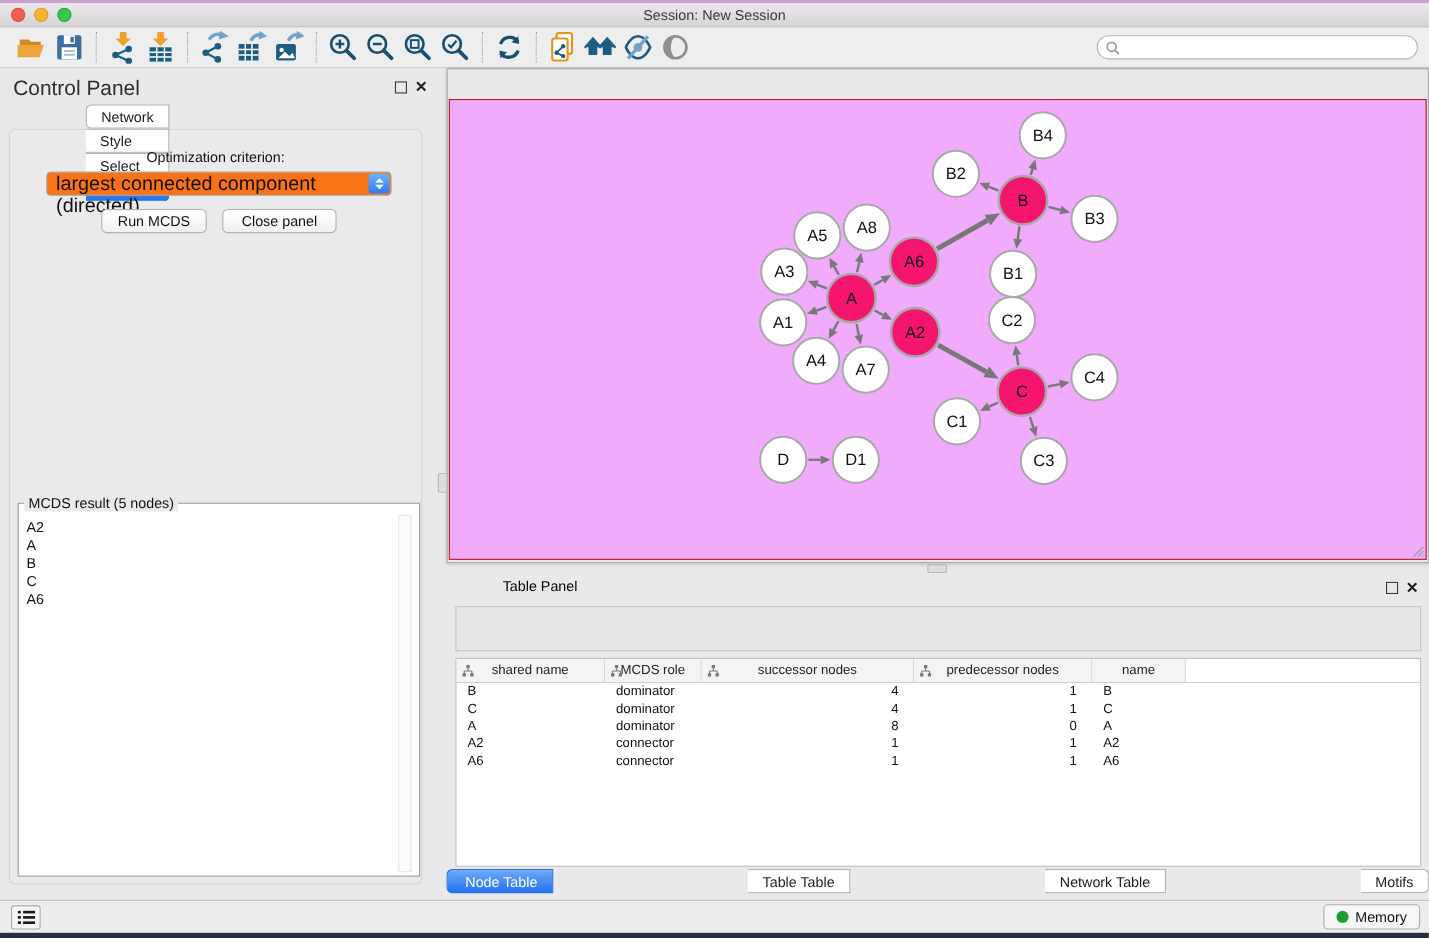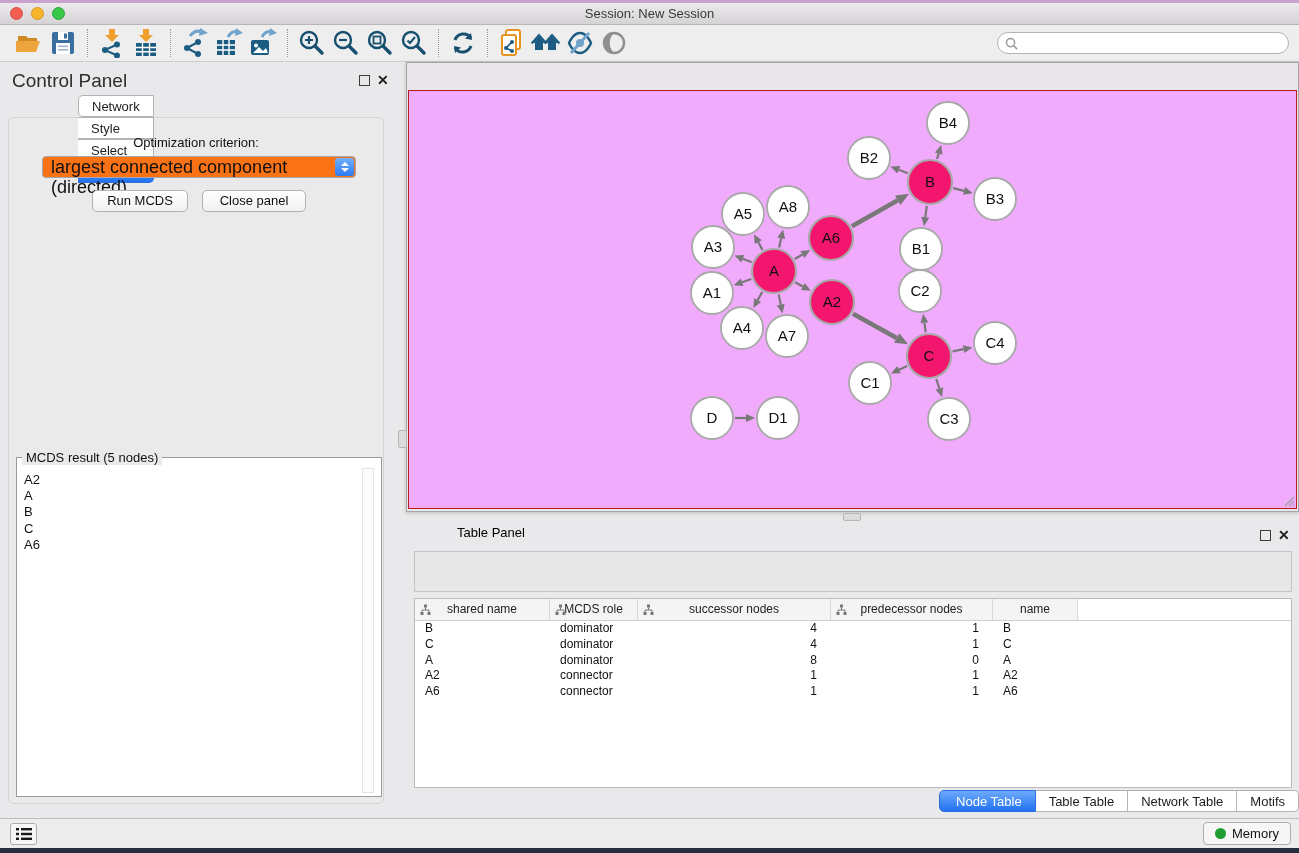--- a/index.html
+++ b/index.html
@@ -73,21 +73,21 @@
   #tp-toolbar { left:414px; top:551px; width:878px; height:41px; background:#e8e7e8; border:1px solid #c6c3c6;
     display:flex; align-items:center; gap:20px; padding-left:18px;flex-direction:column; }
   .fx-label { font-family:"DejaVu Serif", serif; font-style:italic; font-size:18px; color:#b3b3b3; }
   #tp-table { left:414px; top:598px; width:878px; height:190px; background:#fff; border:1px solid #bcbcbc; overflow:hidden; }
   #tp-header { display:flex; height:22px; border-bottom:1px solid #cfcfcf; }
   .th { position:relative; background:#f5f4f5; border-right:1px solid #d9d9d9; font-size:12px; color:#222;
     text-align:center; line-height:21px; }
   .th .hicon { position:absolute; left:5px; top:5px; }
   .tr { display:flex; height:15.8px; }
   .td { font-size:12px; color:#111; line-height:15.8px; white-space:nowrap; overflow:hidden; }
-  #tp-tabs { left:406px; top:790px; width:893px; display:flex; justify-content:flex-end; }
+  #tp-tabs { left:406px; top:790px; width:893px; display:flex; justify-content:space-between; }
 
   
   #status-bar { left:0; top:818px; width:1299px; height:30px; background:#ededee; border-top:1px solid #bfbdbf; }
   #list-btn { position:absolute; left:10px; top:4px; width:27px; height:22px; background:#f6f6f6;
     border:1px solid #adadad; border-radius:3px; display:flex; align-items:center; justify-content:center; }
   #memory-btn { position:absolute; right:8px; top:3px; width:88px; height:23px; background:#f6f6f6;
     border:1px solid #adadad; border-radius:4px; display:flex; align-items:center; justify-content:center; gap:6px; font-size:13px; color:#111; }
   #memory-dot { width:11px; height:11px; border-radius:50%; background:#1f9e33; }
   #desktop-bottom { left:0; top:848px; width:1299px; height:5px; background:#26303d; }
 </style>

